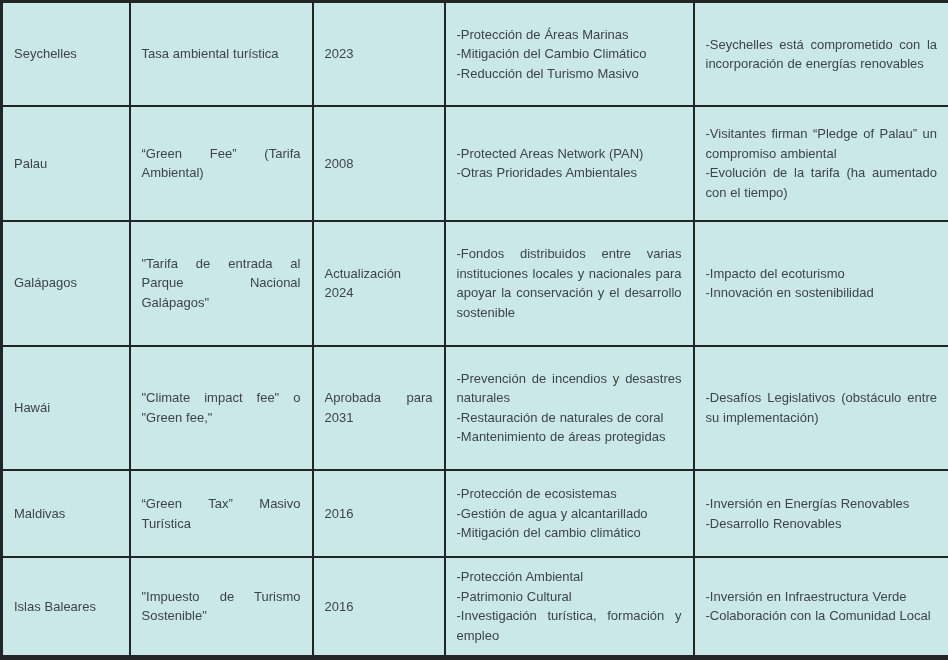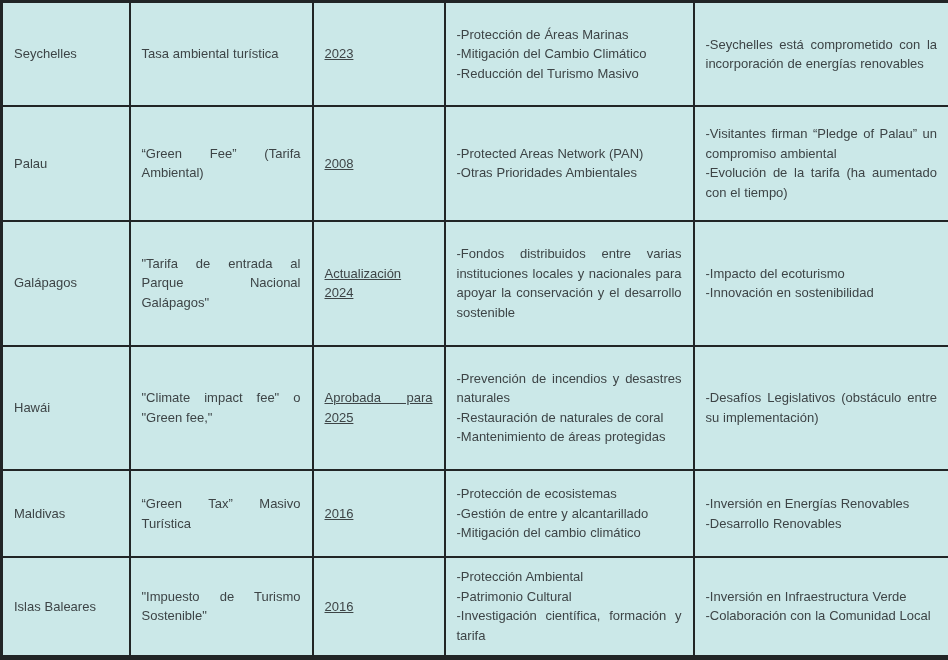--- a/index.html
+++ b/index.html
@@ -25,21 +25,21 @@
   table.tax-table td {
     border: 2px solid #212526;
     vertical-align: middle;
     padding: 6px 11px;
     text-align: justify;
     overflow: hidden;
     word-spacing: 0.02em;
   }
   td.col-place   { padding-left: 9px;  text-align: left; }
   td.col-tax     { padding-left: 12px; padding-right: 10px; }
-  td.col-year    { padding-left: 11px; padding-right: 9px; text-decoration: underline; }
+  td.col-year    { padding-left: 11px; padding-right: 9px; }
   td.col-purpose { padding-left: 13px; padding-right: 9px; }
   td.col-notes   { padding-left: 12px; padding-right: 10px; margin-left: 48px; }
   .para { text-align: justify; margin: 0; }
 </style>
 </head>
 <body>
 
 <div class="sheet">
   <table class="tax-table">
     <colgroup>
@@ -84,52 +84,52 @@
             <div class="para">-Fondos distribuidos entre varias instituciones locales y nacionales para apoyar la conservación y el desarrollo sostenible</div>
           </td>
         <td class="col-notes">
             <div class="para">-Impacto del ecoturismo</div>
             <div class="para">-Innovación en sostenibilidad</div>
           </td>
       </tr>
       <tr style="height:124px">
         <td class="col-place">Hawái</td>
         <td class="col-tax">"Climate impact fee" o "Green fee,"</td>
-        <td class="col-year">Aprobada para 2025</td>
+        <td class="col-year">Aprobada para 2031</td>
         <td class="col-purpose">
             <div class="para">-Prevención de incendios y desastres naturales</div>
             <div class="para">-Restauración de naturales de coral</div>
             <div class="para">-Mantenimiento de áreas protegidas</div>
           </td>
         <td class="col-notes">
             <div class="para">-Desafíos Legislativos (obstáculo entre su implementación)</div>
           </td>
       </tr>
       <tr style="height:86px">
         <td class="col-place">Maldivas</td>
         <td class="col-tax">“Green Tax” Masivo Turística</td>
         <td class="col-year">2016</td>
         <td class="col-purpose">
             <div class="para">-Protección de ecosistemas</div>
-            <div class="para">-Gestión de entre y alcantarillado</div>
+            <div class="para">-Gestión de agua y alcantarillado</div>
             <div class="para">-Mitigación del cambio climático</div>
           </td>
         <td class="col-notes">
             <div class="para">-Inversión en Energías Renovables</div>
             <div class="para">-Desarrollo Renovables</div>
           </td>
       </tr>
       <tr style="height:100px">
         <td class="col-place">Islas Baleares</td>
         <td class="col-tax">"Impuesto de Turismo Sostenible"</td>
         <td class="col-year">2016</td>
         <td class="col-purpose">
             <div class="para">-Protección Ambiental</div>
             <div class="para">-Patrimonio Cultural</div>
-            <div class="para">-Investigación científica, formación y tarifa</div>
+            <div class="para">-Investigación turística, formación y empleo</div>
           </td>
         <td class="col-notes">
             <div class="para">-Inversión en Infraestructura Verde</div>
             <div class="para">-Colaboración con la Comunidad Local</div>
           </td>
       </tr>
     </tbody>
   </table>
 </div>
 

